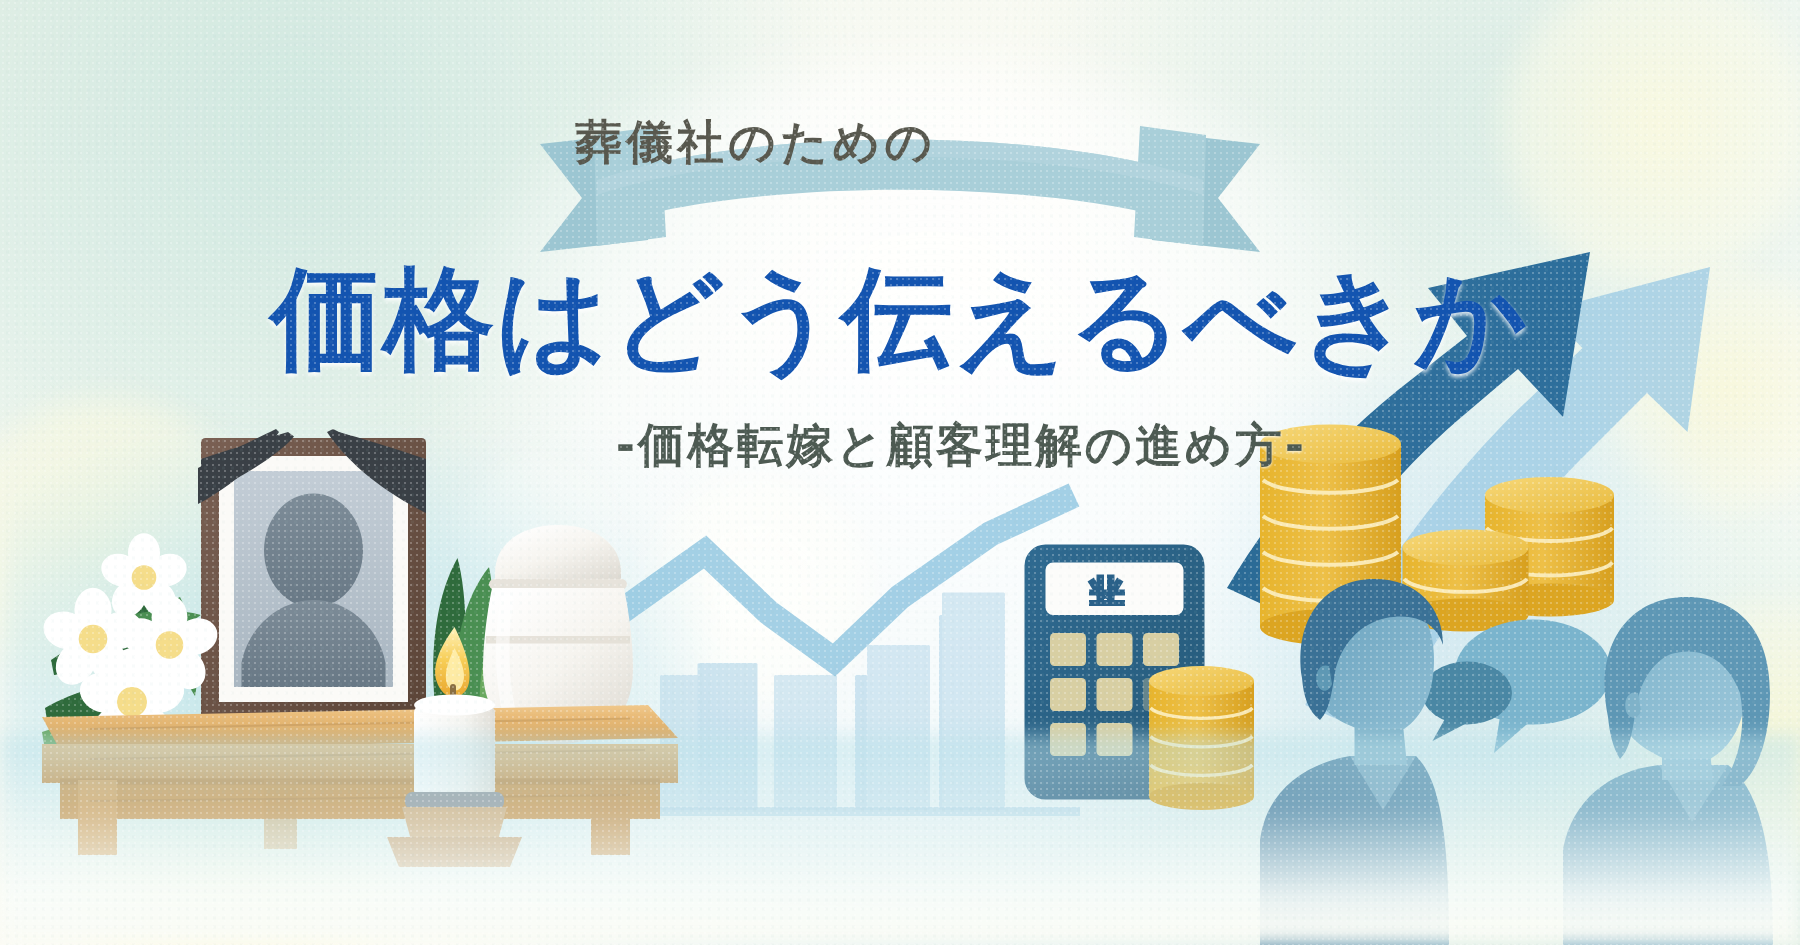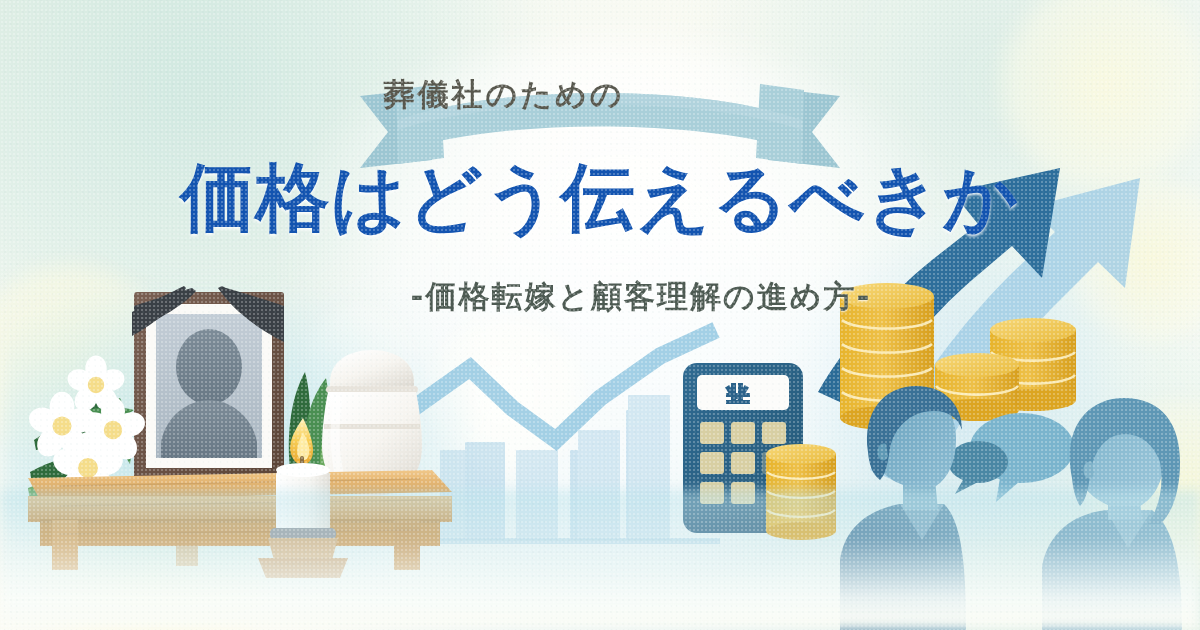--- a/index.html
+++ b/index.html
@@ -38,21 +38,21 @@
     background:radial-gradient(ellipse at 42% 55%,rgba(176,222,233,.80) 0%,rgba(196,231,238,.55) 46%,rgba(226,243,246,.10) 76%,rgba(255,255,255,0) 92%);
     filter:blur(10px);}
   .ground-band{position:absolute;left:0;bottom:0;width:1200px;height:140px;
     background:linear-gradient(180deg,rgba(186,226,235,.52) 0%,rgba(214,238,242,.36) 34%,rgba(248,252,249,.92) 78%,#fafbf4 100%);
     filter:blur(6px);}
   .ribbon-text{position:absolute;left:0;top:74px;width:1008px;text-align:center;
     font-size:31px;font-weight:700;color:#58584e;letter-spacing:3px;
     font-family:"DejaVu Sans","Liberation Sans",sans-serif;}
 
   
-  .title{position:absolute;left:0;top:160px;width:1200px;text-align:center;
+  .title{position:absolute;left:0;top:176px;width:1200px;text-align:center;
     font-size:74px;font-weight:700;color:#1354b0;letter-spacing:1px;line-height:1;
     font-family:"DejaVu Sans","Liberation Sans",sans-serif;
     text-shadow:0 2px 3px rgba(255,255,255,.85);}
   .subtitle{position:absolute;left:0;top:276px;width:1200px;text-align:center;
     font-size:31px;font-weight:600;color:#4d5a52;letter-spacing:2px;
     font-family:"DejaVu Sans","Liberation Sans",sans-serif;
     text-shadow:0 1px 2px rgba(255,255,255,.9);padding-left:41px;}
 
   
   .layer{position:absolute;left:0;top:0;width:1200px;height:630px;}

